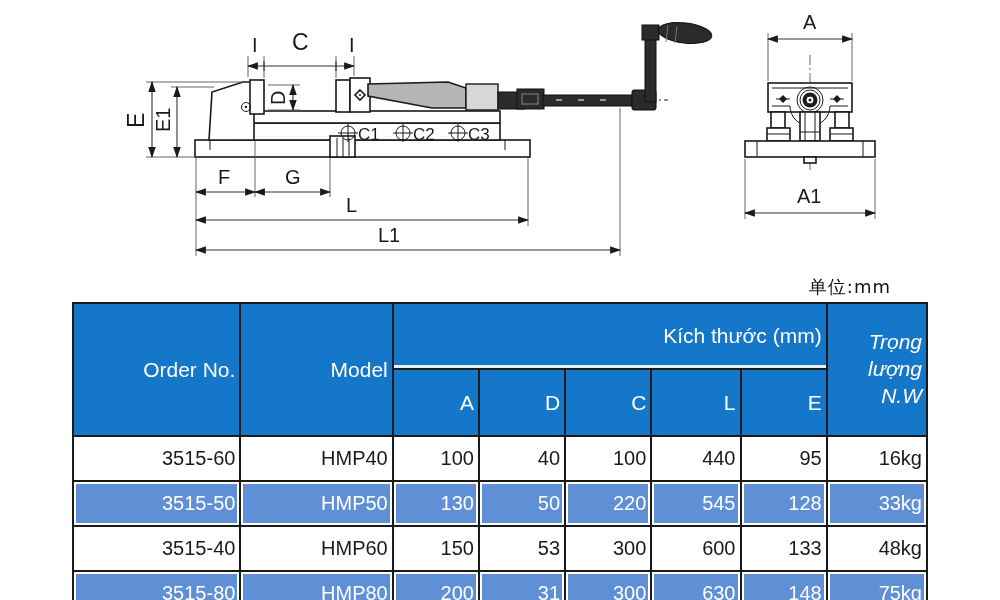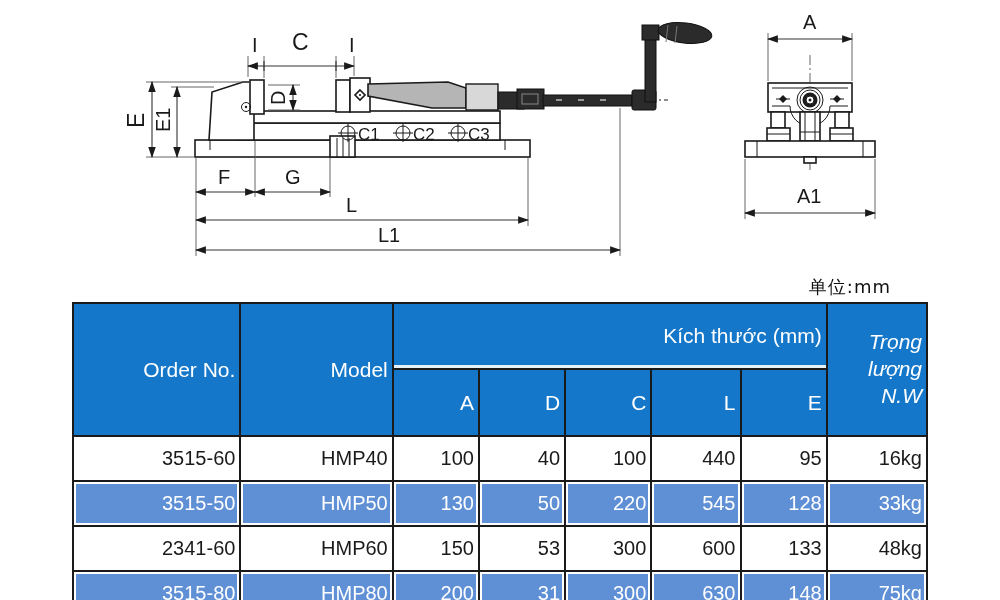--- a/index.html
+++ b/index.html
@@ -260,21 +260,21 @@
       <td>3515-50</td>
       <td>HMP50</td>
       <td>130</td>
       <td>50</td>
       <td>220</td>
       <td>545</td>
       <td>128</td>
       <td>33kg</td>
     </tr>
     <tr class="row-white">
-      <td>2341-60</td>
+      <td>3515-40</td>
       <td>HMP60</td>
       <td>150</td>
       <td>53</td>
       <td>300</td>
       <td>600</td>
       <td>133</td>
       <td>48kg</td>
     </tr>
     <tr class="row-blue">
       <td>3515-80</td>

